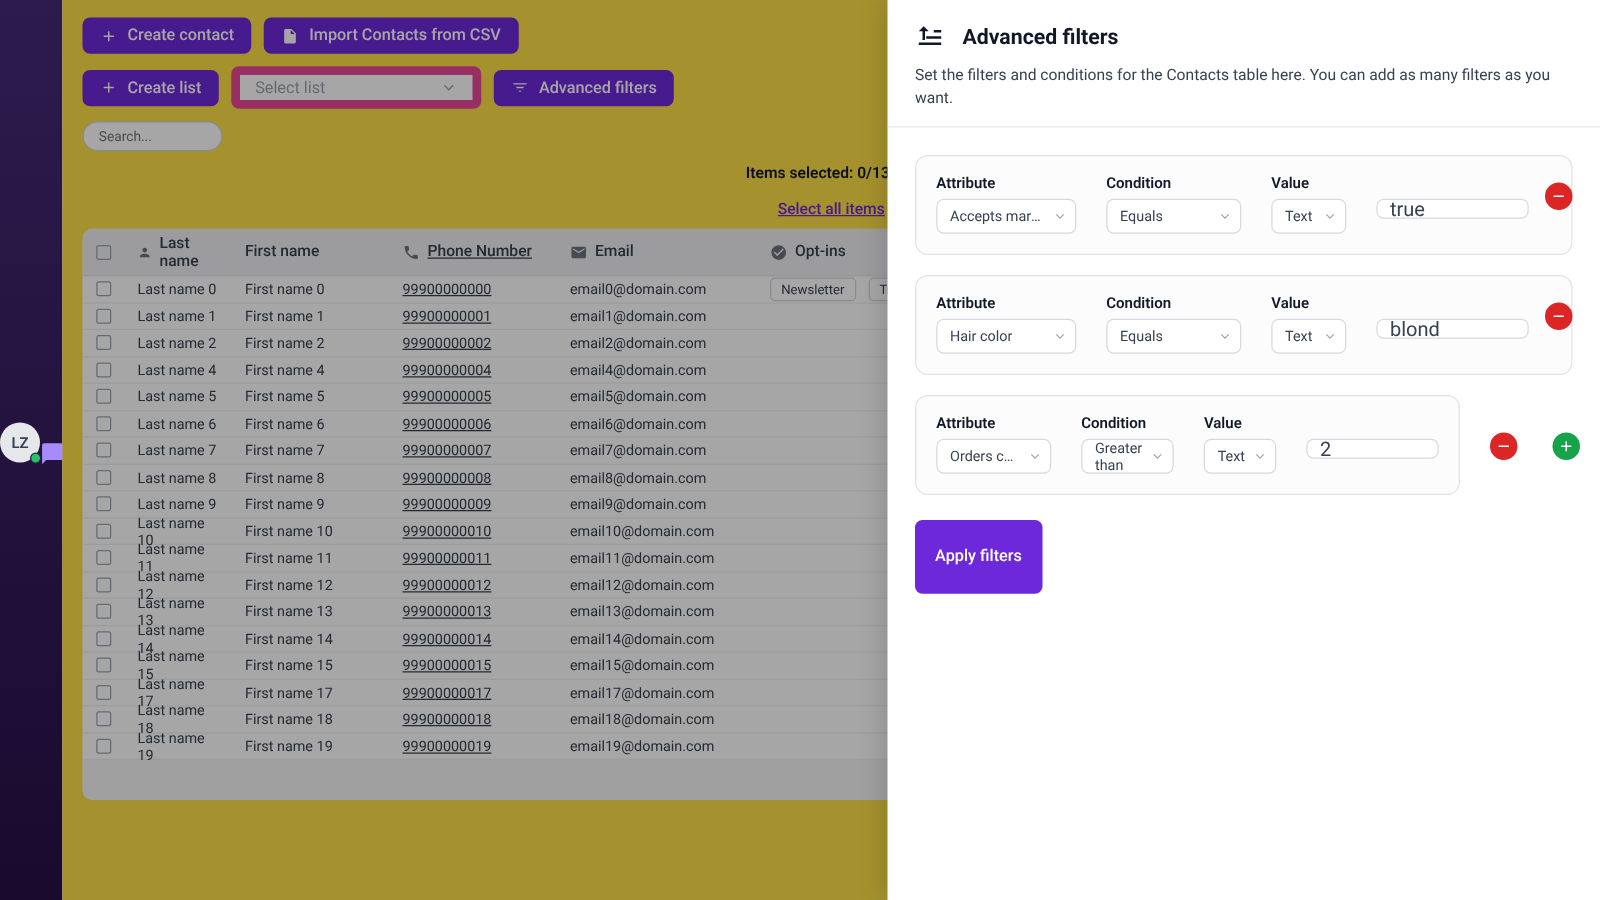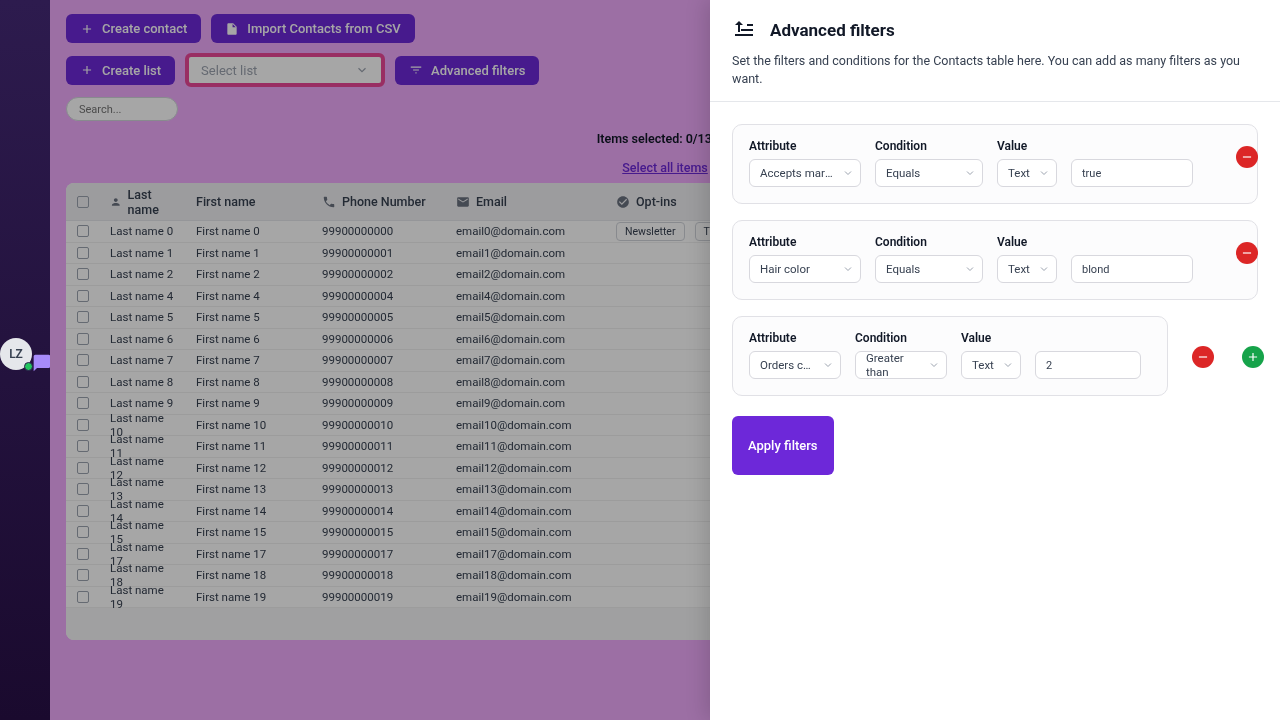--- a/index.html
+++ b/index.html
@@ -10,43 +10,43 @@
 .sidebar { width: 50px; background: #2a0845; background: linear-gradient(180deg, #2d1b4e 0%, #1a0a2e 100%); display: flex; flex-direction: row; align-items: center; padding-top: 12px; }
 .avatar-wrap { position: relative; margin-bottom: 24px; }
 .avatar { width: 32px; height: 32px; border-radius: 50%; background: #e5e7eb; color: #374151; display: flex; align-items: center; justify-content: center; font-size: 12px; font-weight: 600; }
 .status-dot { position: absolute; bottom: -1px; right: -1px; width: 9px; height: 9px; border-radius: 50%; background: #22c55e; border: 1.5px solid #2d1b4e; }
 .nav-item { width: 40px; height: 40px; display: flex; align-items: center; justify-content: center; color: #a78bfa; margin-bottom: 6px; border-radius: 8px; cursor: pointer; }
 .nav-item.active { background: rgba(255,255,255,0.15); color: #fff; border: 1px solid rgba(255,255,255,0.3); }
 .nav-item svg { width: 20px; height: 20px; }
 .sidebar-bottom { margin-top: auto; margin-bottom: 16px; }
 
 
-.main { flex: 1; position: relative; background: #f0abfc; }
+.main { flex: 1; position: relative; background: #fde047; }
 .main-content { padding: 14px 16px; }
 .overlay { position: absolute; inset: 0; background: rgba(0,0,0,0.35); z-index: 5; }
 
 
 .toolbar-row { display: flex; gap: 10px; margin-bottom: 10px; align-items: center; }
 .btn { display: inline-flex; align-items: center; gap: 8px; padding: 7px 14px; border-radius: 6px; font-size: 13px; font-weight: 500; border: none; cursor: pointer; }
 .btn-purple { background: #6d28d9; color: #fff; }
 .btn-purple svg { width: 14px; height: 14px; }
-.select-list { width: 200px; height: 34px; border: 4px solid #ec4899; border-radius: 6px; background: #fff; padding: 0 12px; font-size: 13px; color: #9ca3af; display: flex; align-items: center; justify-content: space-between; }
+.select-list { width: 200px; height: 34px; border: 7px solid #ec4899; border-radius: 6px; background: #fff; padding: 0 12px; font-size: 13px; color: #9ca3af; display: flex; align-items: center; justify-content: space-between; }
 .search-input { width: 112px; height: 24px; border: 1px solid #d1d5db; border-radius: 12px; padding: 0 12px; font-size: 11px; outline: none; }
 .selected-row { display: flex; align-items: center; gap: 14px; margin: 10px 0 8px; font-size: 12.5px; flex-direction: column; }
 .selected-label { font-weight: 600; color: #111827; }
 .select-all { color: #6d28d9; text-decoration: underline; cursor: pointer; font-weight: 500; }
 
 
 .table-wrap { background: #fff; border-radius: 8px; overflow: hidden; position: relative; }
 .table-header { display: flex; align-items: center; background: #f0f0f3; border-bottom: 1px solid #e5e7eb; font-size: 12.5px; font-weight: 500; color: #374151; height: 38px; }
 .col { padding: 0 10px; display: flex; align-items: center; gap: 6px; }
 .col-check { width: 34px; justify-content: center; }
 .col-last { width: 86px; }
 .col-first { width: 126px; }
-.col-phone { width: 134px; }
+.col-phone { width: 134px; text-decoration: underline; }
 .col-email { width: 160px; }
 .col-opt { width: 120px; }
 .table-row { display: flex; align-items: center; border-bottom: 1px solid #f0f0f0; font-size: 12px; color: #374151; height: 21.5px; }
 .table-row .col { font-size: 11.5px; }
 .chk { width: 12px; height: 12px; border: 1px solid #9ca3af; border-radius: 2px; }
 .th-icon { width: 14px; height: 14px; color: #6b7280; }
 .table-footer { height: 32px; background: #f6f6f8; }
 .tag { display: inline-block; padding: 2px 8px; border: 1px solid #d1d5db; border-radius: 4px; font-size: 10.5px; color: #374151; margin-right: 4px; background: #fff; }
 .expand-btn { position: absolute; right: -8px; top: 170px; width: 26px; height: 30px; background: #1f2937; border-radius: 14px 0 0 14px; display: flex; align-items: center; justify-content: center; color: #fff; z-index: 3; }
 
@@ -55,26 +55,26 @@
 .drawer-header { padding: 18px 22px 14px; }
 .drawer-title-row { display: flex; align-items: center; gap: 14px; margin-bottom: 10px; }
 .drawer-title-row svg { width: 24px; height: 24px; }
 .drawer-title { font-size: 17px; font-weight: 700; color: #111827; }
 .drawer-desc { font-size: 12.5px; color: #374151; line-height: 1.4; }
 .drawer-divider { height: 1px; background: #e5e7eb; }
 .drawer-body { padding: 22px; }
 
 .filter-card { border: 1px solid #e1e1e6; border-radius: 10px; padding: 14px 16px 16px; margin-bottom: 16px; position: relative; background: #fcfcfd; }
 .filter-card.last { width: 436px; }
-.filter-row { display: flex; gap: 14px; }
+.filter-row { display: flex; gap: 24px; }
 .filter-col { display: flex; flex-direction: column; gap: 6px; }
 .filter-label { font-size: 12px; font-weight: 600; color: #111827; }
 .filter-select { height: 28px; border: 1px solid #d8d8de; border-radius: 6px; background: #fff; padding: 0 24px 0 10px; font-size: 11.5px; color: #374151; display: flex; align-items: center; position: relative; min-width: 0; }
 .filter-select .chev { position: absolute; right: 6px; top: 50%; transform: translateY(-50%); width: 12px; height: 12px; color: #9ca3af; }
-.filter-input { height: 28px; border: 1px solid #d8d8de; border-radius: 6px; padding: 0 10px; font-size: 11px; color: #374151; outline: none; }
+.filter-input { height: 16px; border: 1px solid #d8d8de; border-radius: 6px; padding: 0 10px; font-size: 16px; color: #374151; outline: none; }
 .truncate { white-space: nowrap; overflow: hidden; text-overflow: ellipsis; }
 .action-btn { position: absolute; width: 22px; height: 22px; border-radius: 50%; display: flex; align-items: center; justify-content: center; color: #fff; cursor: pointer; }
 .action-remove { background: #dc2626; }
 .action-add { background: #16a34a; }
 
 .apply-btn { background: #6d28d9; color: #fff; padding: 22px 16px; border: none; border-radius: 6px; font-size: 13px; font-weight: 500; cursor: pointer; margin-top: 4px; }
 </style>
 </head>
 <body>
 

